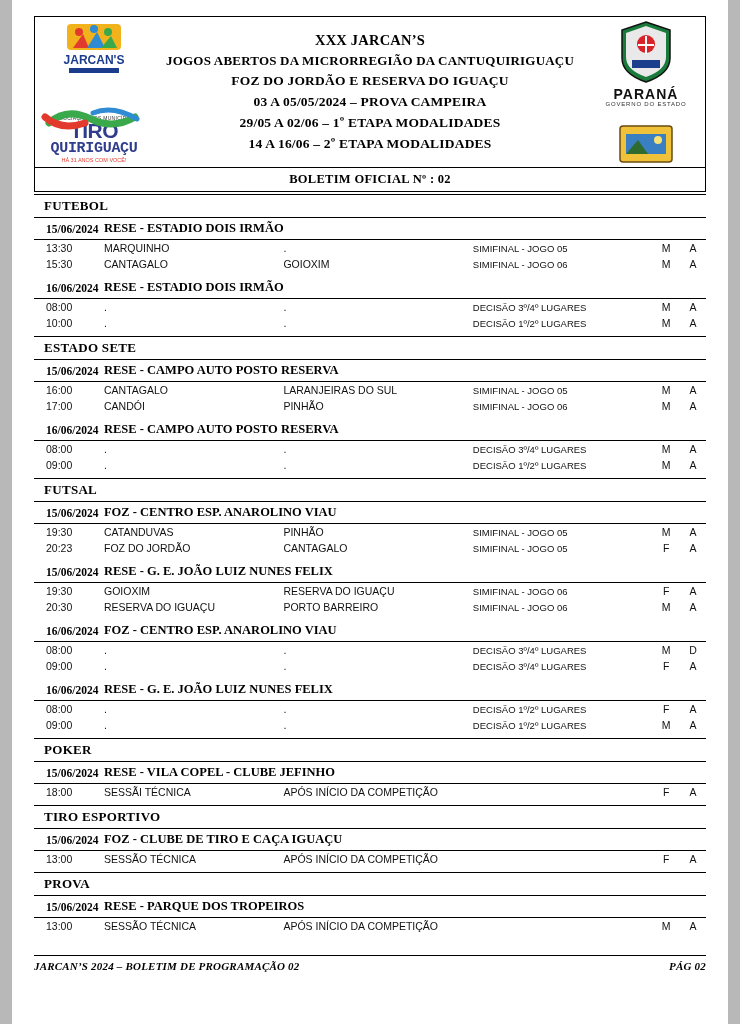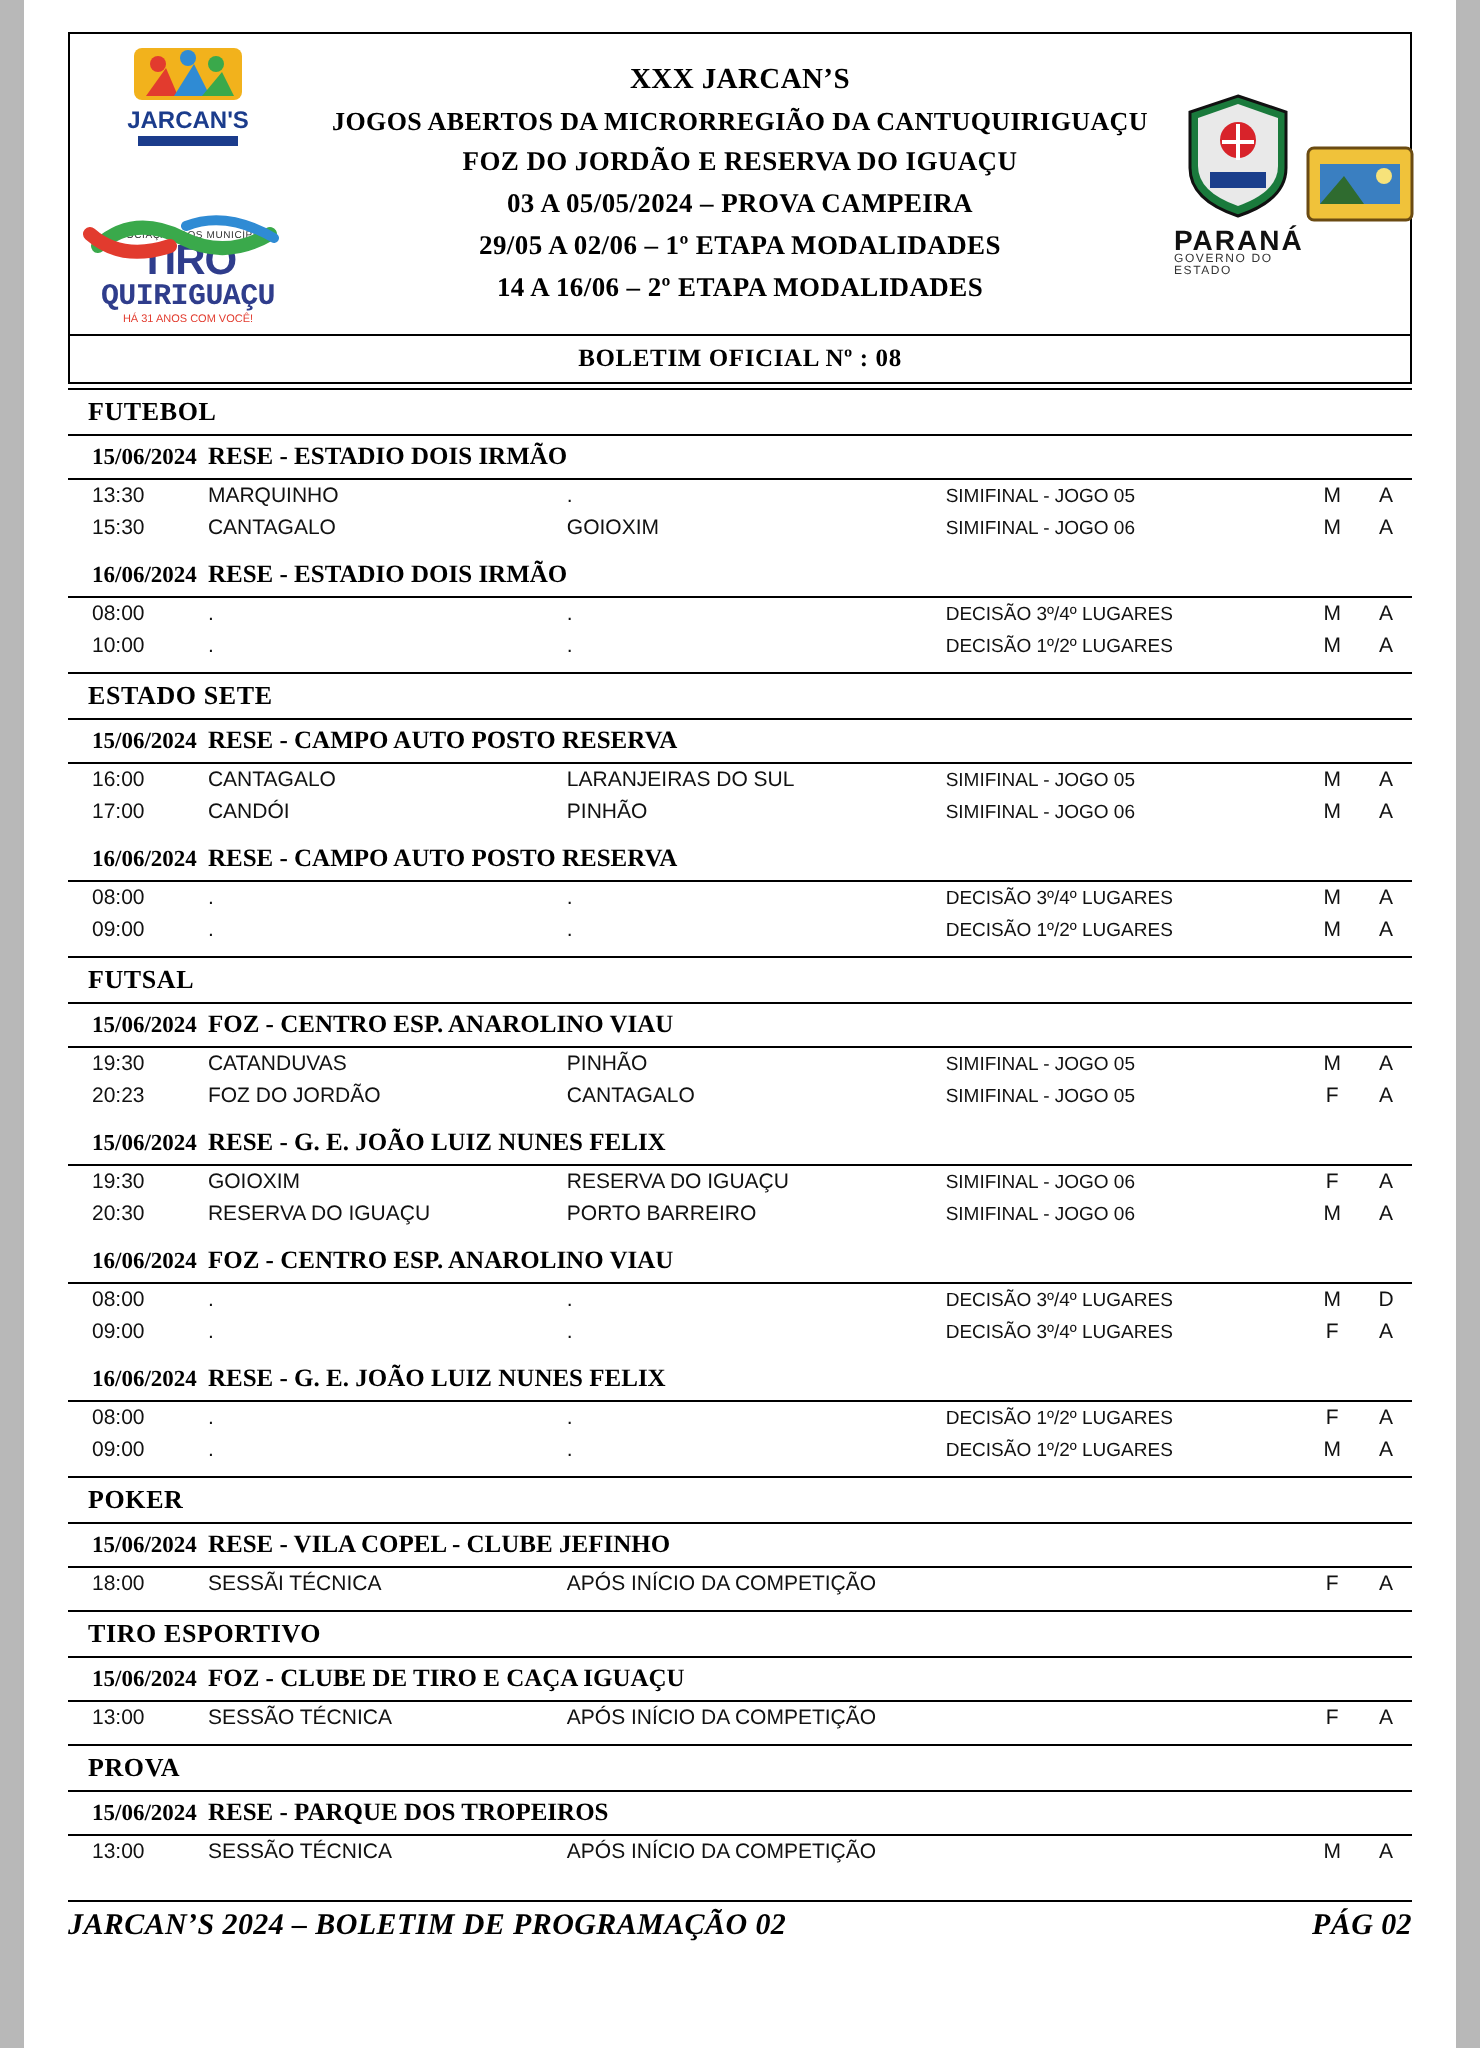--- a/index.html
+++ b/index.html
@@ -47,22 +47,23 @@
     display: flex;
     flex-direction: column;
     align-items: center;
     justify-content: center;
     text-align: center;
     padding: 2px 2px;
   }
   .header-right {
     width: 118px;
     display: flex;
-    align-items: center;
-    justify-content: flex-start;
+    flex-direction: column;
+    align-items: center;
+    justify-content: space-between;
     padding: 3px 0;
     box-sizing: border-box;
   }
   .hline {
     font-weight: bold;
     font-size: 13.5px;
     letter-spacing: .2px;
     line-height: 1.55;
     color: #000;
     white-space: nowrap;
@@ -214,21 +215,21 @@
   .footer {
     position: absolute;
     left: 22px;
     right: 22px;
     bottom: 52px;
     border-top: 1.4px solid #000;
     display: flex;
     justify-content: space-between;
     align-items: center;
     padding-top: 4px;
-    font-size: 15px;
+    font-size: 11px;
     font-style: italic;
     font-weight: bold;
     letter-spacing: .2px;
   }
   .footer .pg { font-style: italic; }
 </style>
 </head>
 <body>
 
 <div class="page">
@@ -290,21 +291,21 @@
         <svg width="56" height="40" viewBox="0 0 56 40">
           <rect x="2" y="2" width="52" height="36" rx="3" fill="#f0c23a" stroke="#6b4b12" stroke-width="1.5"></rect>
           <rect x="8" y="10" width="40" height="20" fill="#3a7fc1"></rect>
           <path d="M8 30 L20 16 L30 30 Z" fill="#2f6b2f"></path>
           <circle cx="40" cy="16" r="4" fill="#f7e27a"></circle>
         </svg>
       </div>
     </div>
   </div>
 
-  <div class="boletim">BOLETIM OFICIAL Nº : 08</div>
+  <div class="boletim">BOLETIM OFICIAL Nº : 02</div>
 
   <table class="sched">
     <tbody id="sched-body">
         <tr class="sport-row">
           <td colspan="6">FUTEBOL</td>
         </tr>
         <tr class="date-row">
           <td class="c-time">15/06/2024</td>
           <td class="c-home" colspan="2">RESE - ESTADIO DOIS IRMÃO</td>
           <td class="c-phase"></td>

